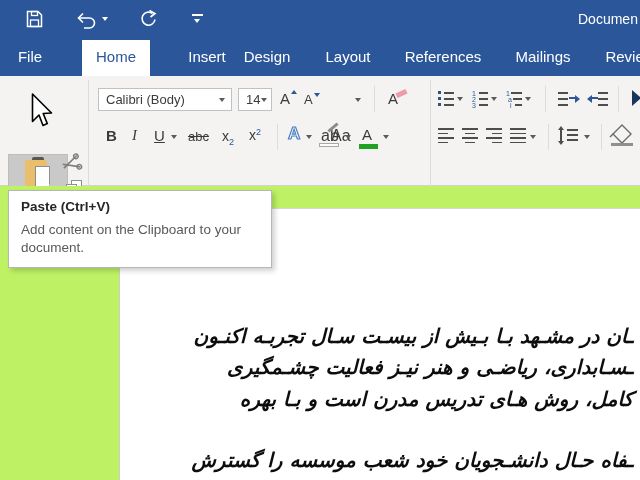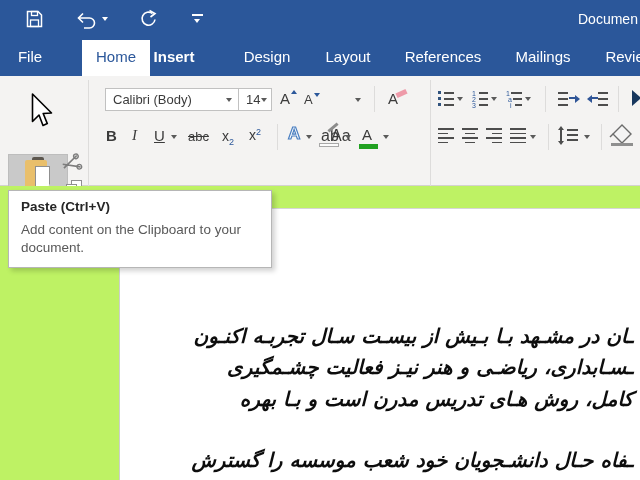--- a/index.html
+++ b/index.html
@@ -60,21 +60,21 @@
     <path d="M11.5 1.5 L17 4.5 L12.5 8" fill="none" stroke="#fff" stroke-width="1.6"></path>
   </svg>
   <div class="abs" style="left:192px;top:14px;width:11px;height:2px;background:#fff;"></div>
   <div class="abs qat-dd" style="left:194px;top:19px;"></div>
   <div class="abs doc-title">Documen</div>
 </div>
 
 <div class="abs tabrow">
   <div class="abs tab" style="left:8px;width:44px;">File</div>
   <div class="abs tab active" style="left:82px;width:68px;">Home</div>
-  <div class="abs tab" style="left:148px;width:52px;font-weight:bold;">Insert</div>
+  <div class="abs tab" style="left:181px;width:52px;">Insert</div>
   <div class="abs tab" style="left:318px;width:60px;">Layout</div>
   <div class="abs tab" style="left:238px;width:58px;">Design</div>
   <div class="abs tab" style="left:400px;width:86px;">References</div>
   <div class="abs tab" style="left:510px;width:66px;">Mailings</div>
   <div class="abs tab" style="left:602px;width:56px;">Review</div>
 </div>
 
 <div class="abs ribbon">
 
   <div class="abs pastebtn">
@@ -105,21 +105,21 @@
     <rect x="5" y="7" width="10" height="5" fill="#8a8a8a"></rect>
     <rect x="6" y="12" width="8" height="4" fill="#c9a24e"></rect>
   </svg>
   <div class="abs grouplabel" style="left:2px;width:60px;">Clipboard</div>
   <svg class="abs" style="left:66px;top:167px;" width="10" height="10" viewBox="0 0 10 10">
     <path d="M1.5 1.5 H5 M1.5 1.5 V5" stroke="#777" stroke-width="1.2" fill="none"></path>
     <path d="M3.5 3.5 L7.5 7.5 M7.5 4.5 V7.5 H4.5" stroke="#777" stroke-width="1.2" fill="none"></path>
   </svg>
   <div class="abs vsep" style="left:88px;top:4px;height:178px;"></div>
 
-  <div class="abs combo" style="left:105px;top:12px;width:134px;">
+  <div class="abs combo" style="left:98px;top:12px;width:134px;">
     <span class="val">Calibri (Body)</span>
     <div class="abs dd" style="right:6px;top:9px;"></div>
   </div>
   <div class="abs combo" style="left:238px;top:12px;width:34px;">
     <span class="val">14</span>
     <div class="abs dd" style="right:4px;top:9px;"></div>
   </div>
   <div class="abs glyph" style="left:280px;top:14px;">
     <span>A</span>
     <div class="abs" style="left:11px;top:0px;width:0;height:0;border-left:3px solid transparent;border-right:3px solid transparent;border-bottom:4px solid #2b579a;"></div>

